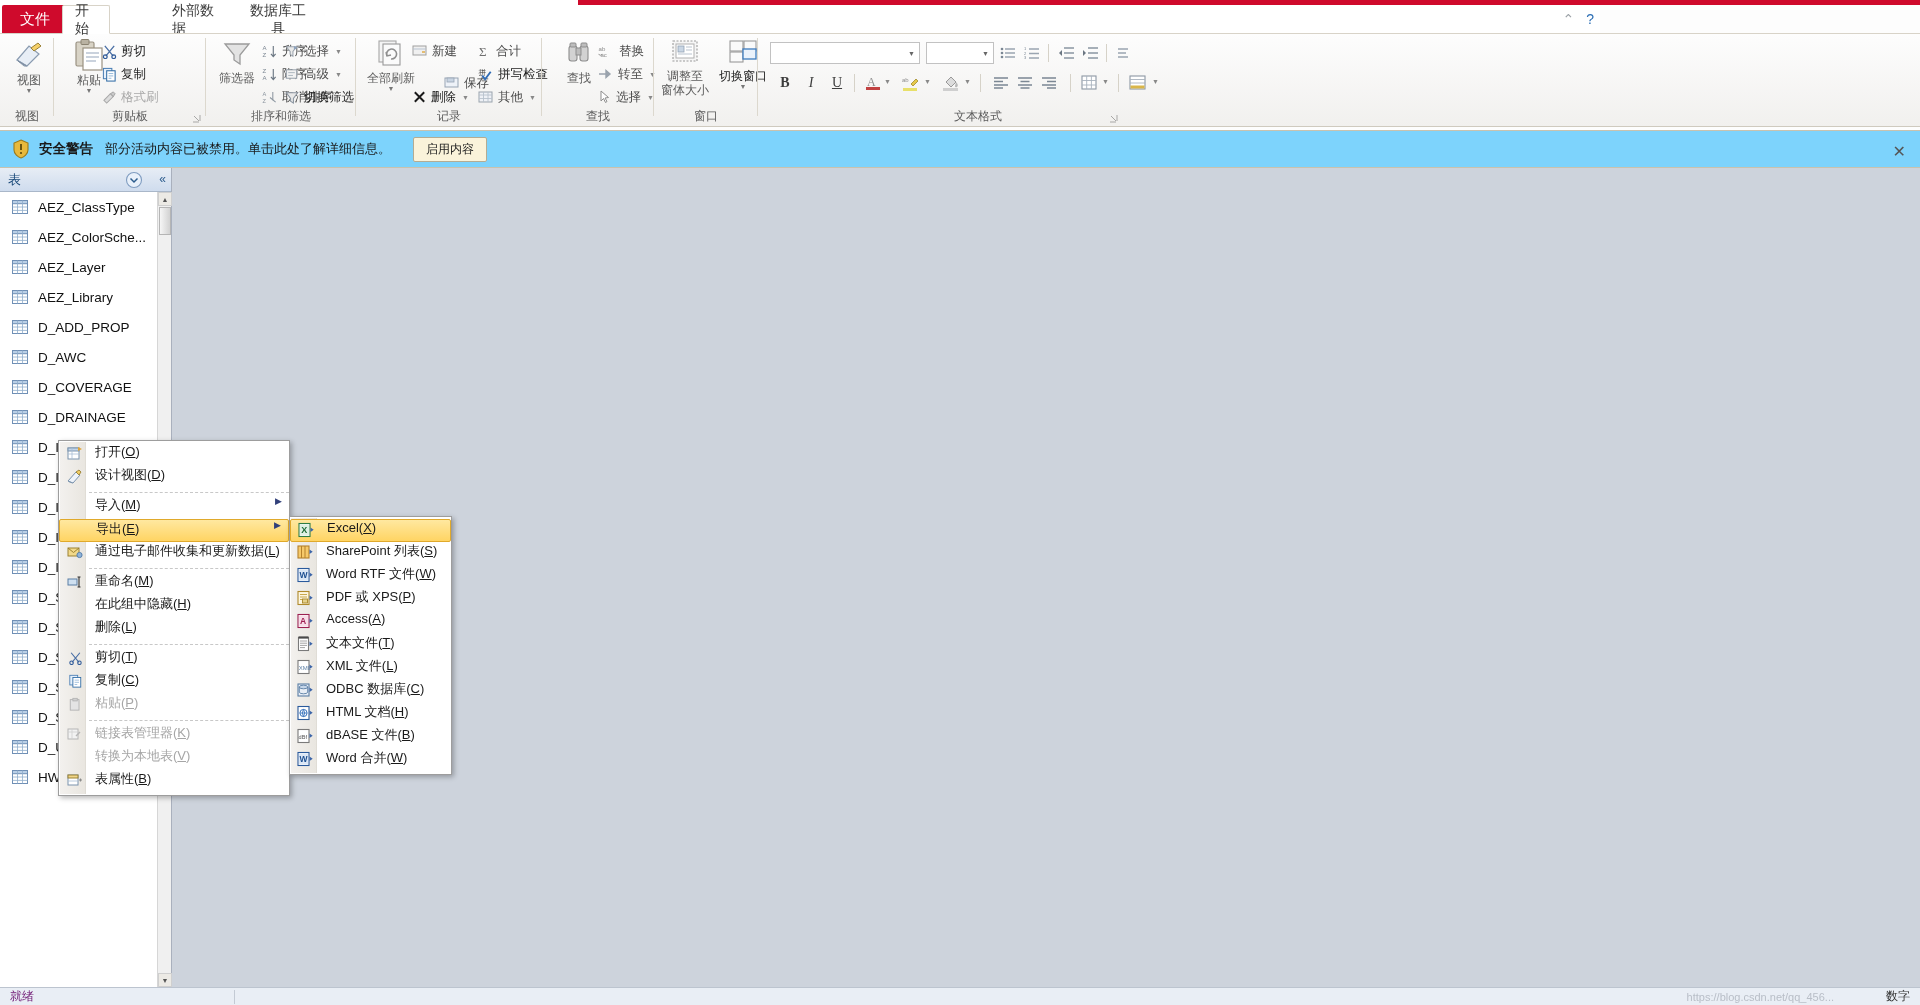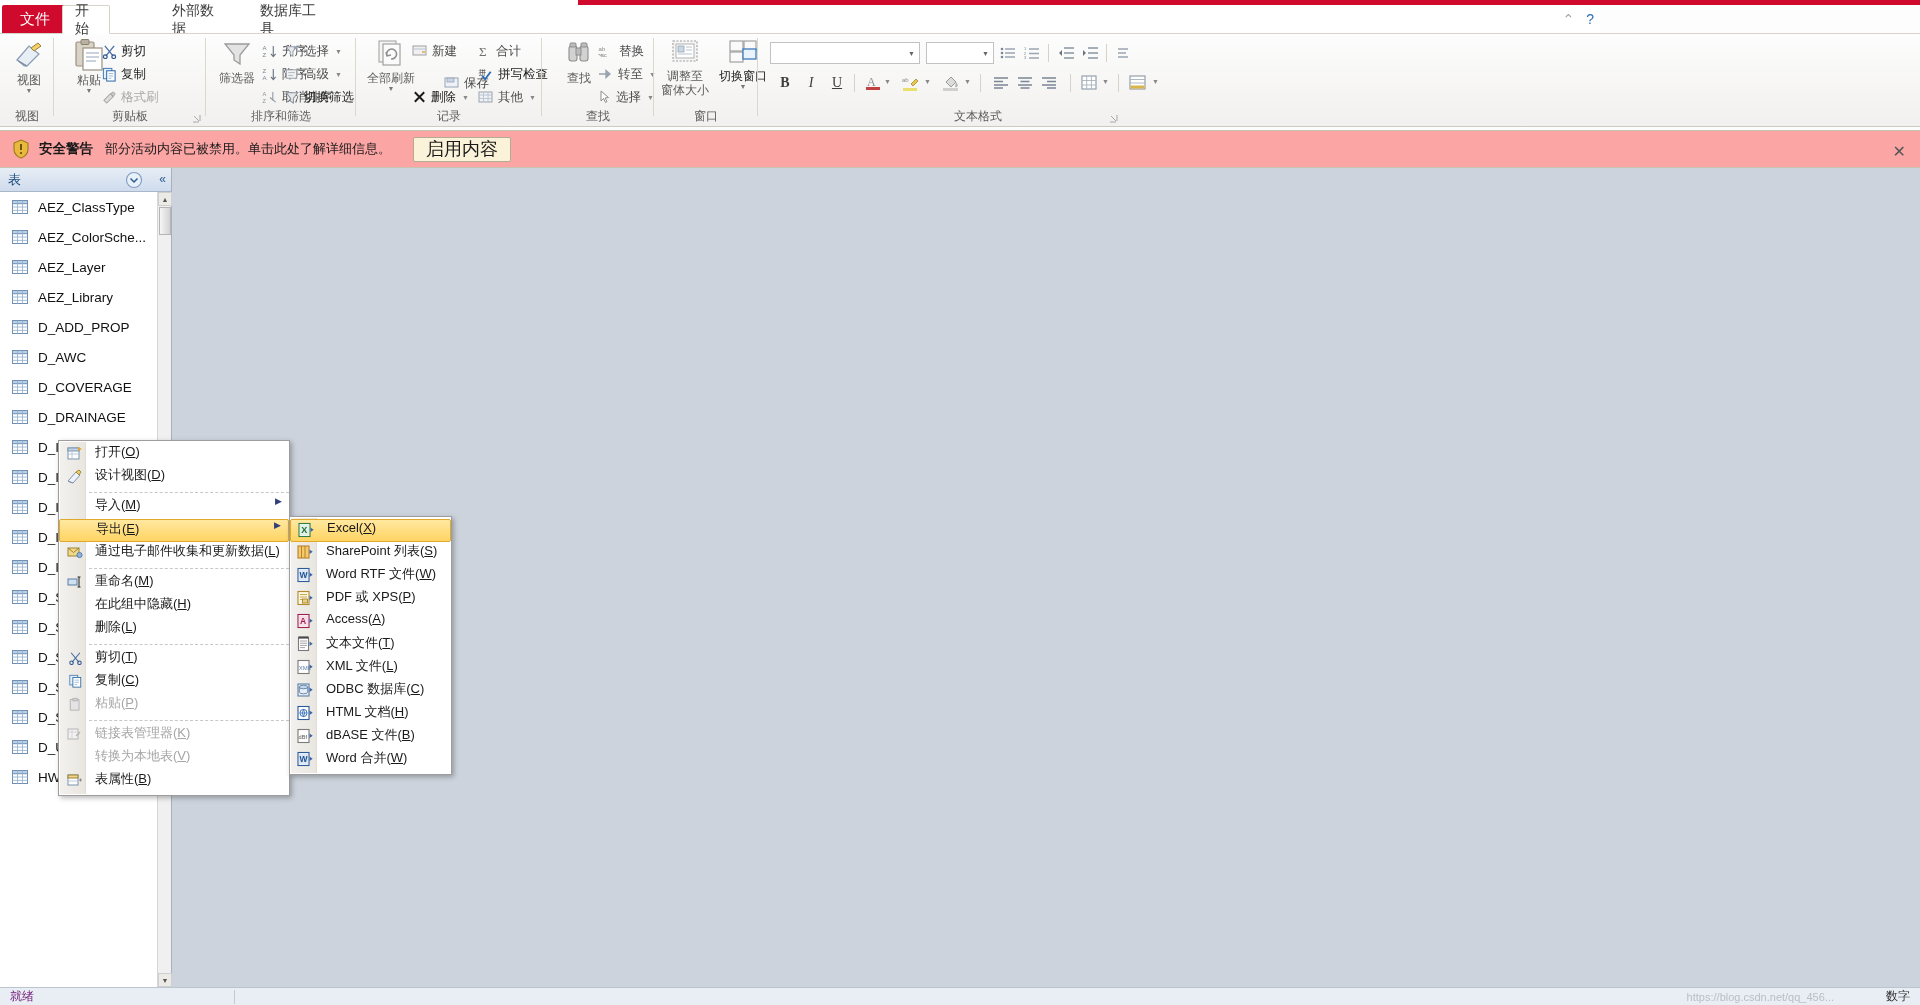--- a/index.html
+++ b/index.html
@@ -57,27 +57,27 @@
   
   .fontbox { position:absolute; border:1px solid #c2c2c2; background:#fff; height:22px;
              display:flex; align-items:center; justify-content:flex-end; padding-right:4px; }
   .fontbox .caret { font-size:7px; color:#666; }
   .fbtn { position:absolute; display:flex; align-items:center; justify-content:center;
           cursor:pointer; color:#3c3c3c; }
   .fsep { position:absolute; width:1px; background:#d6d2c8; }
 
   
   .secbar { position:absolute; left:0; top:130px; width:1920px; height:38px;
-            background:#fca5a5; border-top:1px solid #c9c2ae; border-bottom:1px solid #c9c2ae;
+            background:#7dd3fc; border-top:1px solid #c9c2ae; border-bottom:1px solid #c9c2ae;
             display:flex; align-items:center; }
   .secbar .shield { margin-left:12px; }
   .sec-title { font-weight:bold; font-size:13.5px; color:#1a1a1a; margin-left:9px; }
   .sec-msg { font-size:13px; color:#1a1a1a; margin-left:12px; }
   .sec-btn { margin-left:22px; height:25px; padding:0 12px; background:#faf3da;
-             border:1px solid #b4ac92; border-radius:2px; font-size:18px; color:#1a1a1a;
+             border:1px solid #b4ac92; border-radius:2px; font-size:12px; color:#1a1a1a;
              display:flex; align-items:center; cursor:pointer; }
   .sec-close { position:absolute; right:14px; top:11px; font-size:16px; color:#555; cursor:pointer; }
 
   
   .workspace { position:absolute; left:0; top:168px; width:1920px; height:819px; background:#cdd3dc; }
   .navpane { position:absolute; left:0; top:0; width:172px; height:819px; background:#fff;
              border-right:1px solid #a9b0bd; }
   .navhdr { position:relative; height:24px; background:linear-gradient(#e7edf5,#cfdcee);
             border-bottom:1px solid #a9b7c9; display:flex; align-items:center; }
   .navhdr .t { font-size:13px; color:#1b4a7a; margin-left:8px; }
@@ -125,21 +125,21 @@
 
   <div class="titlestrip">
     <div class="redbar"></div>
   </div>
 
   <div class="tabrow">
     <div class="tab-file">文件</div>
     <div class="tab active" style="left:62px;width:48px;">开始</div>
     <div class="tab" style="left:110px;width:50px;margin-top:48px;">创建</div>
     <div class="tab" style="left:160px;width:76px;">外部数据</div>
-    <div class="tab" style="left:248px;width:90px;">数据库工具</div>
+    <div class="tab" style="left:233px;width:90px;text-align:center;">数据库工具</div>
     <div class="winbtns">
       <span>⌃</span>
       <span class="help">?</span>
     </div>
   </div>
 
   <div class="ribbon">
 
     <div class="rgroup" style="left:0;width:54px;">
       <div class="bigbtn" style="left:0px;">

